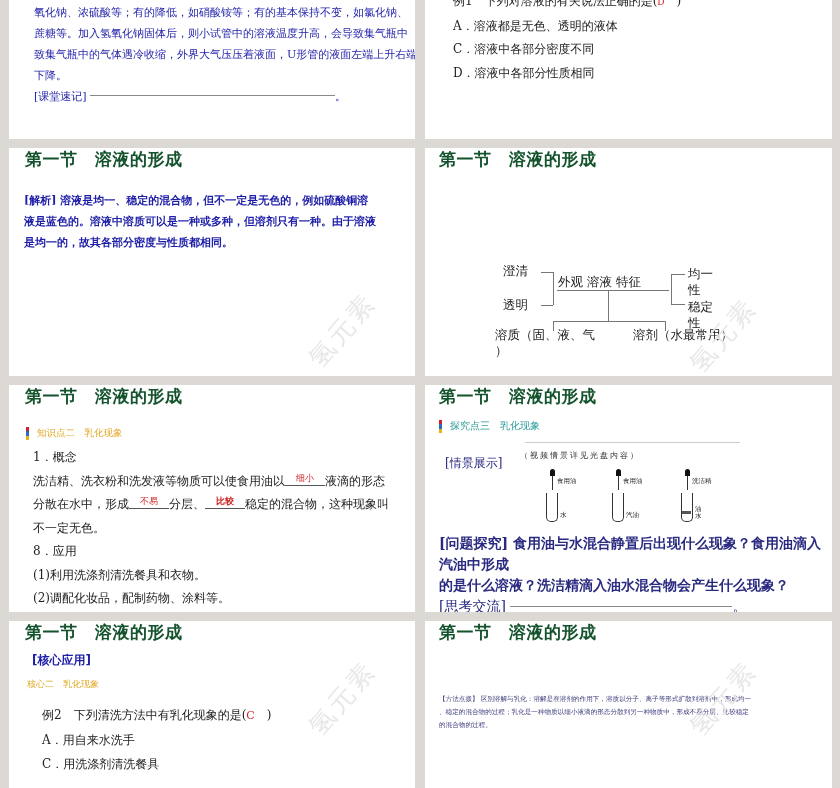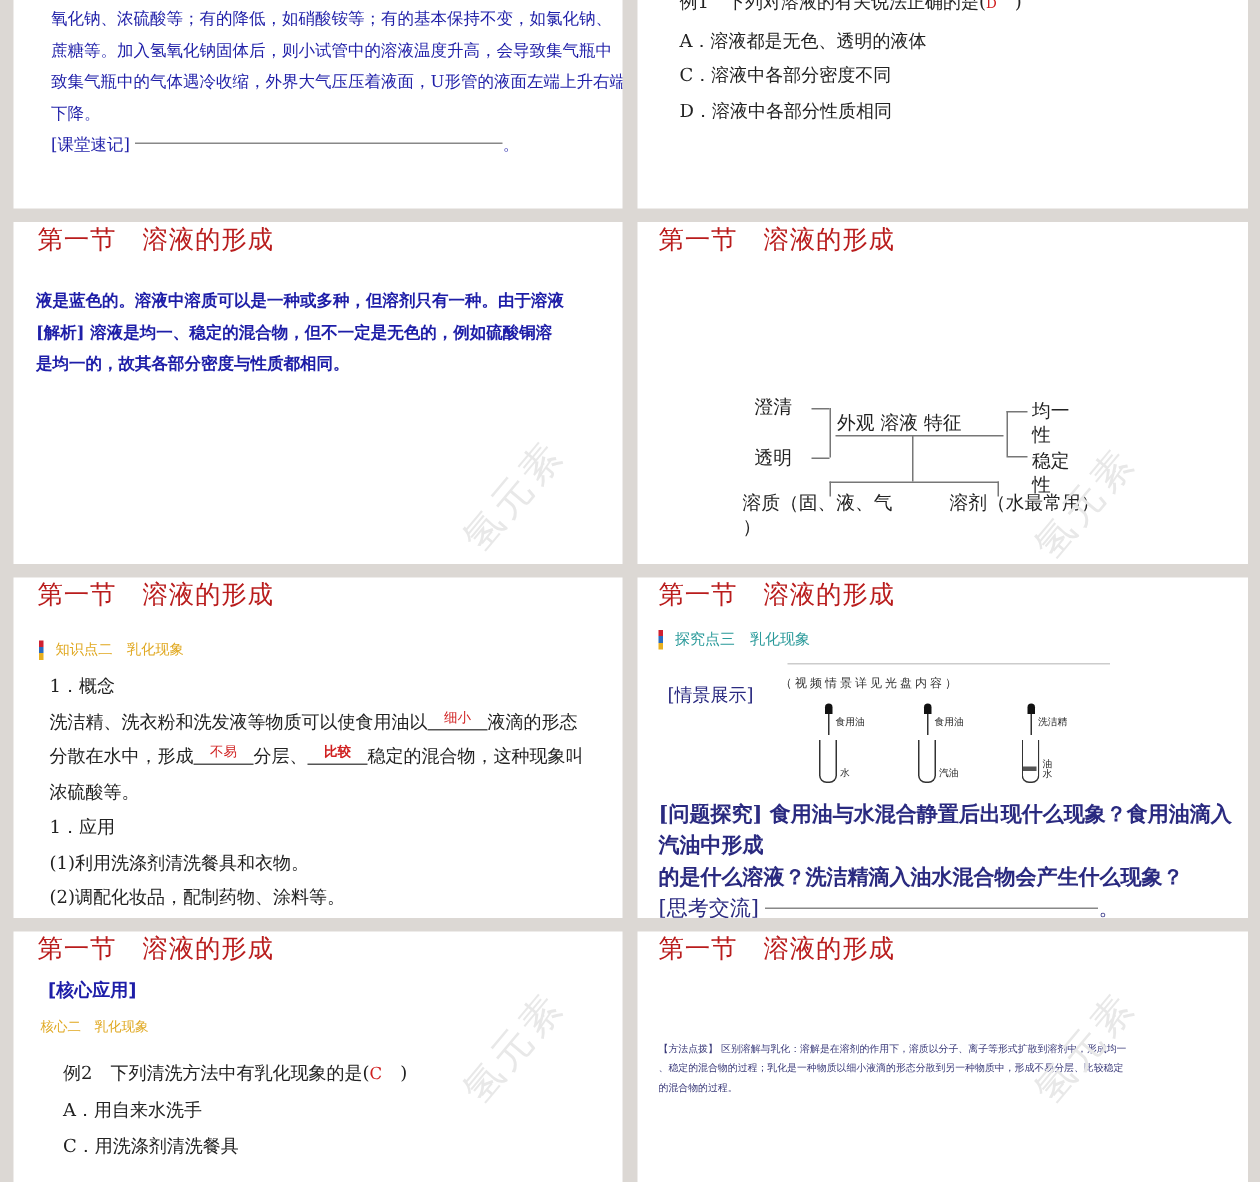--- a/index.html
+++ b/index.html
@@ -1,18 +1,18 @@
 <!DOCTYPE html>
 <html><head>
 <meta charset="utf-8">
 <style>
   html,body{margin:0;padding:0;}
   body{width:840px;height:788px;background:#dcd8d4;position:relative;overflow:hidden;font-family:"DejaVu Serif","Liberation Serif",serif;}
   .slide{position:absolute;background:#fff;overflow:hidden;}
-  .title{position:absolute;left:16px;top:0px;font-family:"DejaVu Sans","Liberation Sans",sans-serif;font-weight:normal;font-size:17px;color:#b91c1c;letter-spacing:0.5px;white-space:pre;}
+  .title{position:absolute;left:16px;top:0px;font-family:"DejaVu Sans","Liberation Sans",sans-serif;font-weight:bold;font-size:17px;color:#14532d;letter-spacing:0.5px;white-space:pre;}
   .p{position:absolute;font-size:11.5px;line-height:23px;color:#222;}
   .blue{color:#1e1ea8;font-weight:bold;font-size:11px;line-height:21px;}
   .navy{color:#2a2a80;}
   .watermark{position:absolute;font-family:"DejaVu Sans","Liberation Sans",sans-serif;font-size:26px;color:#e8e8e8;transform:rotate(-50deg);white-space:nowrap;letter-spacing:3px;pointer-events:none;}
   .red{color:#d02020;font-size:9px;}
   .blank{display:inline-block;border-bottom:1px solid #555;text-align:center;vertical-align:baseline;line-height:14px;position:relative;top:-4px;}
   .bar-icon{display:inline-block;width:3px;height:13px;background:linear-gradient(#d02030 0 33%,#2a6cc0 33% 66%,#e8b020 66%);vertical-align:middle;margin-right:8px;}
   .diagram-text{position:absolute;font-size:12.5px;color:#222;white-space:nowrap;}
   .line{position:absolute;background:#777;}
 </style>
@@ -37,22 +37,22 @@
     <div><span>例1　下列对溶液的有关说法正确的是(</span><span class="red">D</span><span>　)</span></div>
     <div>A．溶液都是无色、透明的液体</div>
     <div>C．溶液中各部分密度不同</div>
     <div>D．溶液中各部分性质相同</div>
   </div>
 </div>
 
 <div class="slide" style="left:9px;top:148px;width:406px;height:228px;">
   <div class="title" style="top:0px;">第一节　溶液的形成</div>
   <div class="p blue" style="left:15px;top:42px;width:385px;">
+    <div>[解析] 溶液是均一、稳定的混合物，但不一定是无色的，例如硫酸铜溶</div>
     <div>液是蓝色的。溶液中溶质可以是一种或多种，但溶剂只有一种。由于溶液</div>
-    <div>[解析] 溶液是均一、稳定的混合物，但不一定是无色的，例如硫酸铜溶</div>
     <div>是均一的，故其各部分密度与性质都相同。</div>
   </div>
   <div class="watermark" style="left:290px;top:165px;">氢元素</div>
 </div>
 
 <div class="slide" style="left:425px;top:148px;width:407px;height:228px;">
   <div class="title" style="left:14px;">第一节　溶液的形成</div>
   <div>
     <div class="diagram-text" style="left:78px;top:115px;">澄清</div>
     <div class="diagram-text" style="left:78px;top:149px;">透明</div>
@@ -85,22 +85,22 @@
   <div class="watermark" style="left:255px;top:170px;">氢元素</div>
 </div>
 
 <div class="slide" style="left:9px;top:385px;width:406px;height:227px;">
   <div class="title">第一节　溶液的形成</div>
   <div style="position:absolute;left:17px;top:42px;font-size:9.5px;color:#e0a820;"><span class="bar-icon"></span><span>知识点二　乳化现象</span></div>
   <div class="p" style="left:24px;top:61px;width:385px;font-size:12px;line-height:23.5px;">
     <div>1．概念</div>
     <div><span>洗洁精、洗衣粉和洗发液等物质可以使食用油以</span><span class="blank" style="width:40px;"><span class="red">细小</span></span><span>液滴的形态</span></div>
     <div><span>分散在水中，形成</span><span class="blank" style="width:40px;"><span class="red">不易</span></span><span>分层、</span><span class="blank" style="width:40px;font-weight:bold;"><span class="red">比较</span></span><span>稳定的混合物，这种现象叫</span></div>
-    <div>浓硫酸等。</div>
-    <div>1．应用</div>
+    <div>不一定无色。</div>
+    <div>8．应用</div>
     <div>(1)利用洗涤剂清洗餐具和衣物。</div>
     <div>(2)调配化妆品，配制药物、涂料等。</div>
   </div>
   <div class="watermark" style="left:280px;top:-60px;">氢元素</div>
 </div>
 
 <div class="slide" style="left:425px;top:385px;width:407px;height:227px;">
   <div class="title" style="left:14px;">第一节　溶液的形成</div>
   <div style="position:absolute;left:14px;top:34px;font-size:10px;color:#2a9a9a;"><span class="bar-icon"></span><span>探究点三　乳化现象</span></div>
   <div style="position:absolute;left:20px;top:70px;font-size:12px;color:#2a2a80;">[情景展示]</div>

